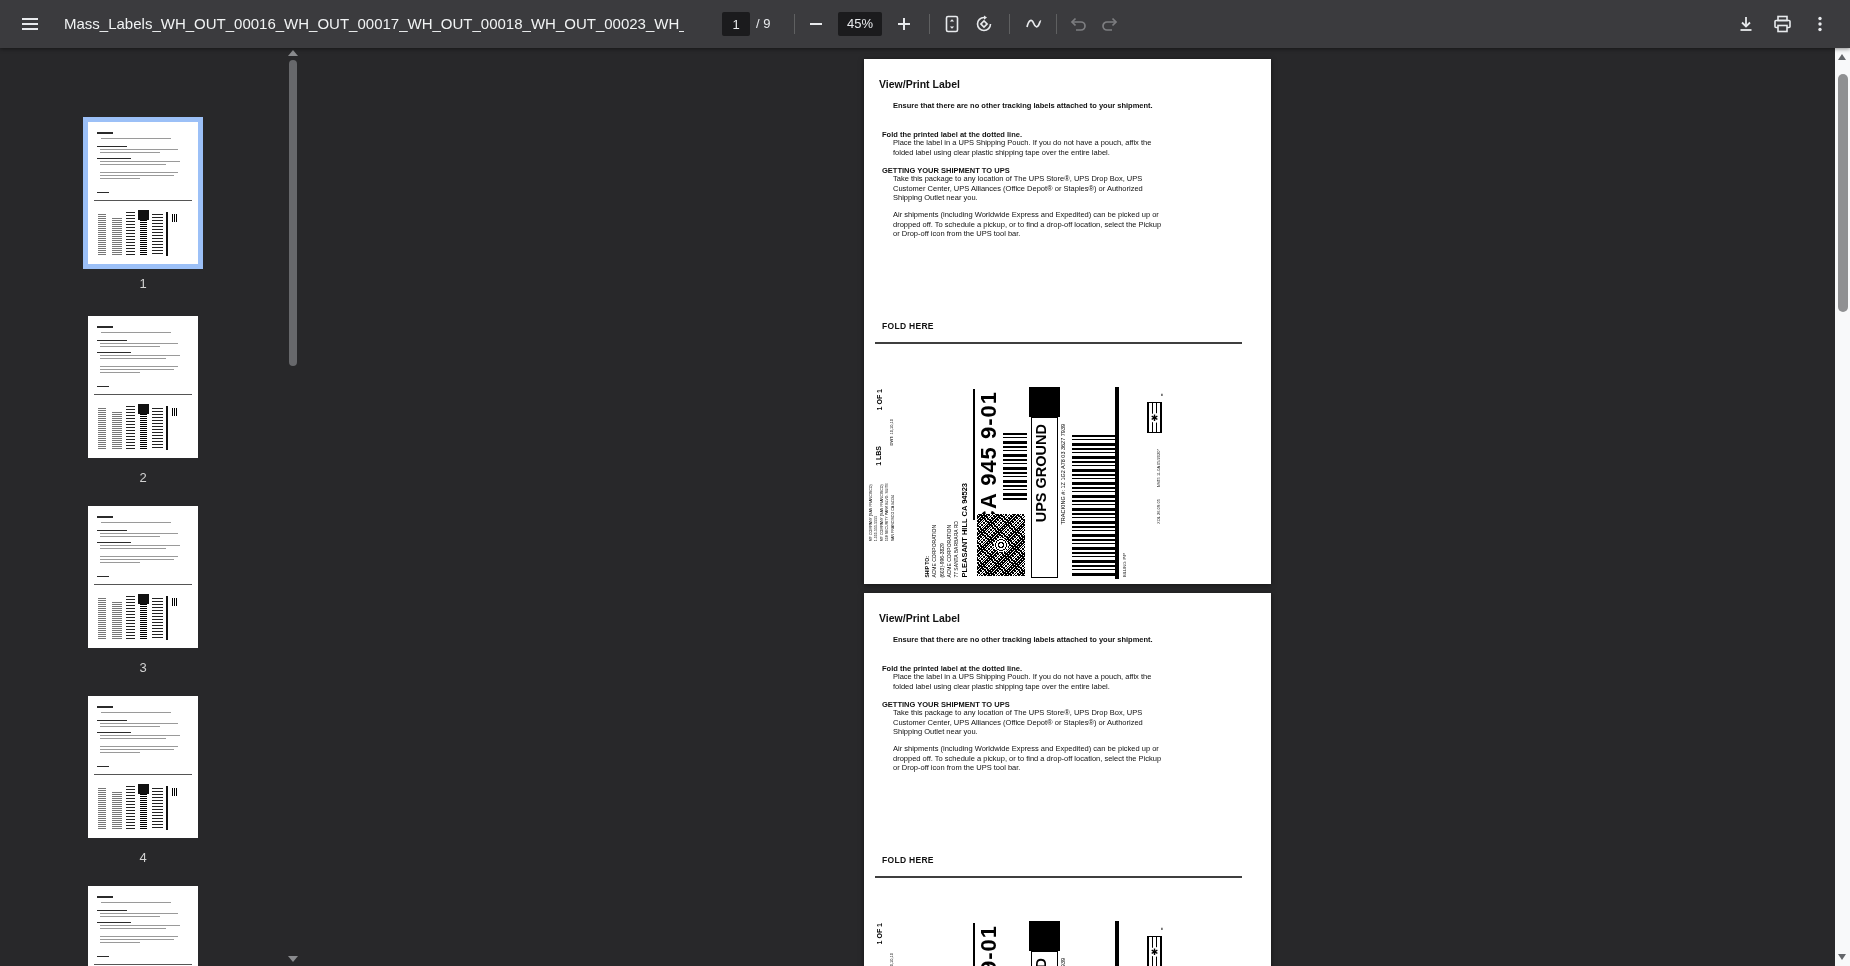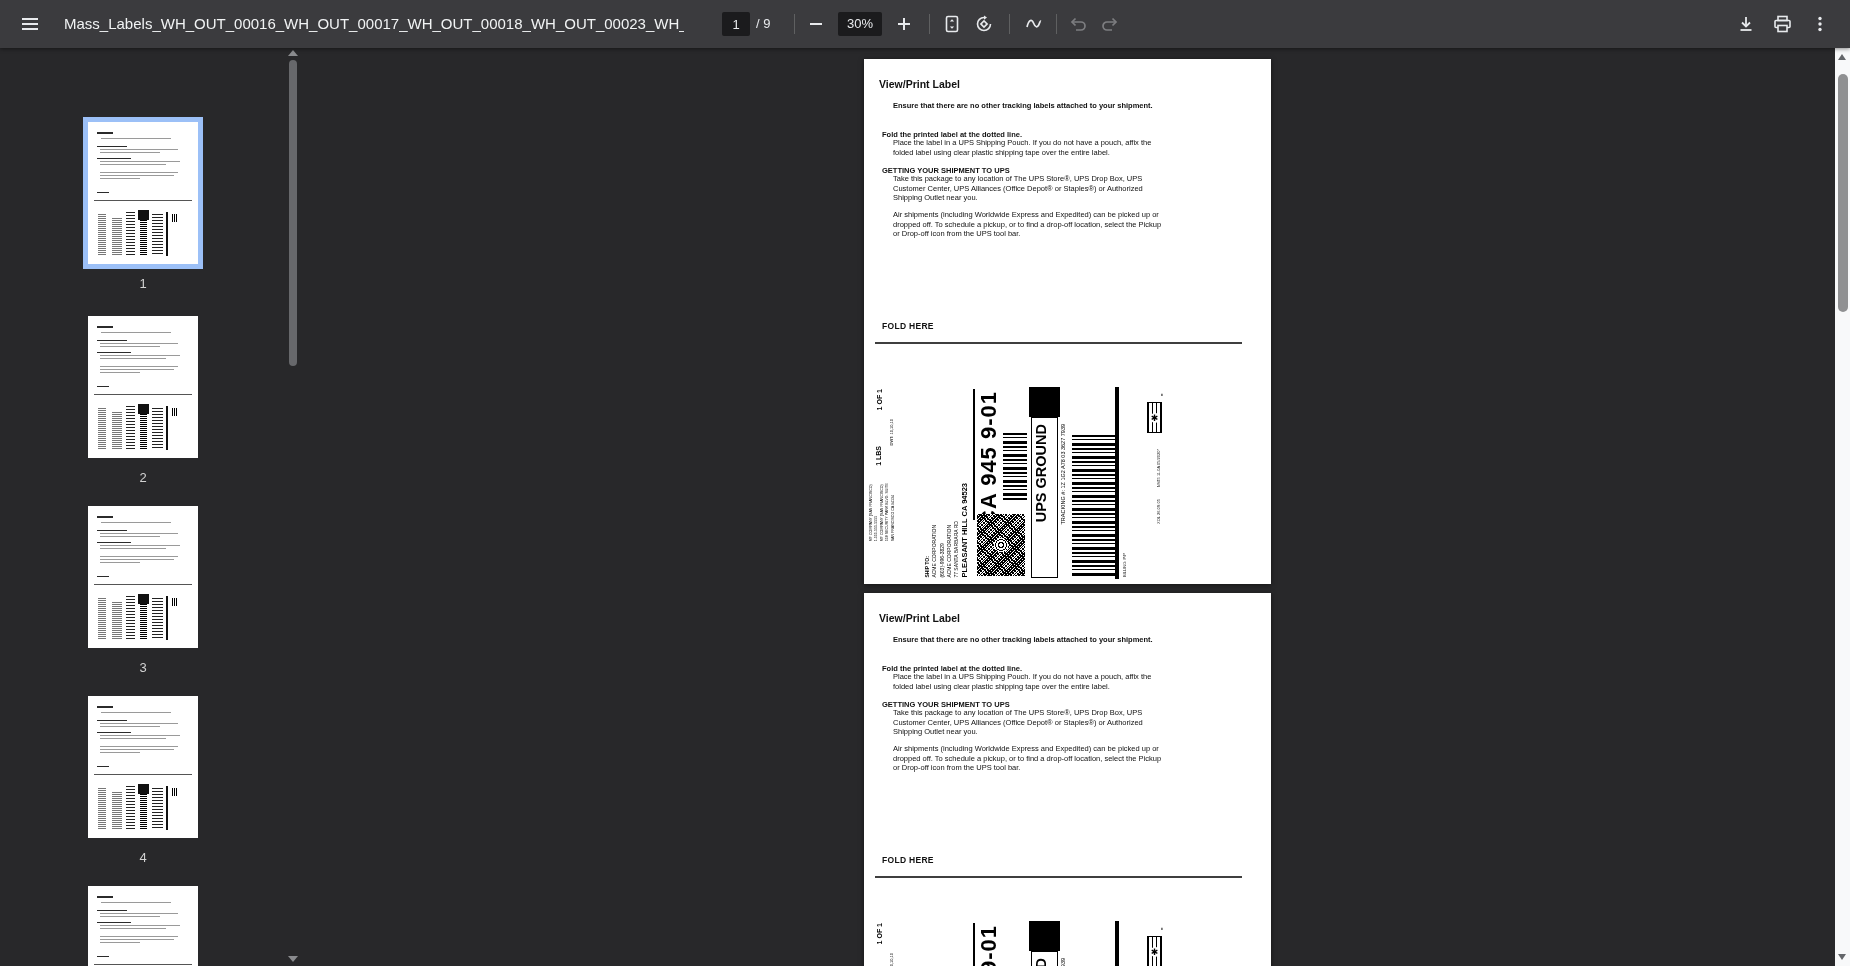--- a/index.html
+++ b/index.html
@@ -93,21 +93,21 @@
 
   <input class="page-input" value="1" style="">
   <div class="page-total">/ 9</div>
 
   <div class="tb-sep" style="left:794px"></div>
   <div class="tb-btn" style="left:800px">
     <svg width="16" height="16" viewBox="0 0 16 16">
         <line x1="2" y1="8" x2="14" y2="8" stroke="#e8eaed" stroke-width="2"></line>
       </svg>
   </div>
-  <div class="zoom-box">30%</div>
+  <div class="zoom-box">45%</div>
   <div class="tb-btn" style="left:888px">
     <svg width="16" height="16" viewBox="0 0 16 16">
         <g stroke="#e8eaed" stroke-width="2">
           <line x1="2" y1="8" x2="14" y2="8"></line>
           <line x1="8" y1="2" x2="8" y2="14"></line>
         </g>
       </svg>
   </div>
 
   <div class="tb-sep" style="left:929px"></div>

